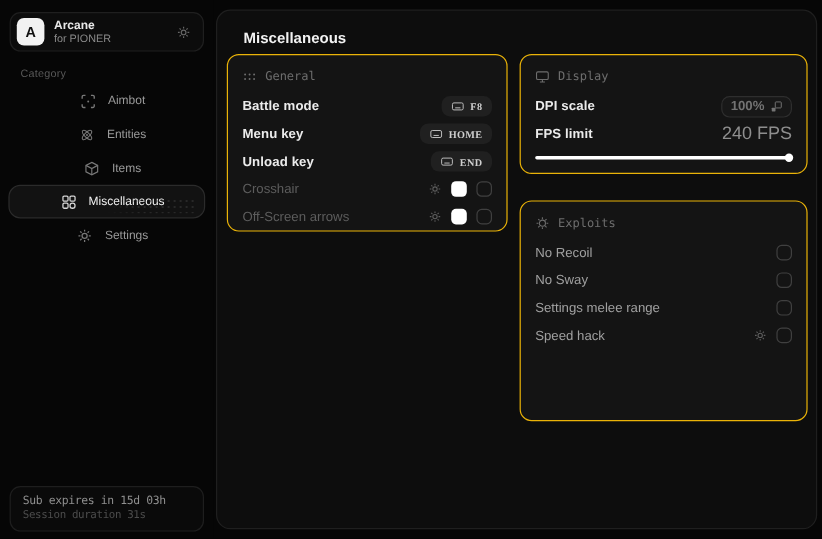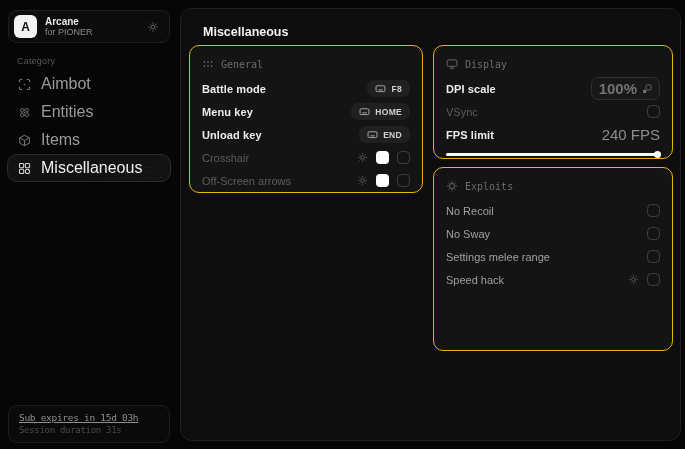--- a/index.html
+++ b/index.html
@@ -17,64 +17,64 @@
           align-items:center; justify-content:center; flex:0 0 auto; }
   .side-header-text { flex:1; line-height:1.15; }
   .app-title { font-size:10px; font-weight:bold; color:#e8e8e8; }
   .app-sub { font-size:9px; color:#8b8b8b; }
   .hdr-gear { color:#666; display:flex; }
 
   .category { position:absolute; left:17px; top:56px; font-size:9px; color:#585858; letter-spacing:.2px; }
 
   .nav { position:absolute; left:7px; top:70px; width:164px; }
   .nav-item { height:28px; display:flex; align-items:center; gap:10px; padding-left:10px;
-              color:#9a9a9a; font-size:16px; border:1px solid transparent; border-radius:10px;
-              position:relative; cursor:default; }
+              color:#9a9a9a; font-size:10px; border:1px solid transparent; border-radius:10px;
+              position:relative; cursor:default;justify-content:center; }
   .nav-item .icon { color:#787878; }
   .nav-item.active { background:#121212; border-color:#2b2b2b; color:#f0f0f0; }
   .nav-item.active .icon { color:#d8d8d8; }
   .dots { position:absolute; right:8px; bottom:3px; width:74px; height:13px; opacity:.55;
           background-image:radial-gradient(#3a3a3a .9px, transparent 1px);
           background-size:5px 5px;
           -webkit-mask-image:linear-gradient(to left,#000 60%,transparent);
           mask-image:linear-gradient(to left,#000 60%,transparent); }
 
   .side-footer { position:absolute; left:8px; top:405px; width:162px; height:38px;
                  border:1px solid #1e1e1e; border-radius:9px; background:#0a0a0a;
                  padding:6px 10px 0; font-family:"DejaVu Sans Mono", monospace; }
-  .foot-l1 { font-size:9.5px; color:#8f8f8f; letter-spacing:-.3px;text-decoration:underline; }
+  .foot-l1 { font-size:9.5px; color:#8f8f8f; letter-spacing:-.3px; }
   .foot-l2 { font-size:9px; color:#4c4c4c; margin-top:2px; letter-spacing:-.3px; }
 
   
   .panel { position:absolute; left:180px; top:8px; width:501px; height:433px;
            background:#0d0d0d; border:1px solid #1f1f1f; border-radius:12px; }
   .page-title { position:absolute; left:22px; top:16px; font-size:12.5px; font-weight:bold; color:#f2f2f2; }
 
   .card { position:absolute; background:#141414; border:1px solid #eab308; border-radius:10px;
           padding:8px 12px; }
   .card-general  { left:8px;   top:36px;  width:234px; height:148px; }
-  .card-display  { left:252px; top:36px;  width:240px; height:114px; }
+  .card-display  { left:252px; top:36px;  width:240px; height:100px; }
   .card-exploits { left:252px; top:158px; width:240px; height:184px; }
 
   .card-head { display:flex; align-items:center; gap:7px; height:20px; margin-bottom:3px;
                color:#6d6d6d; font-family:"DejaVu Sans Mono", monospace; font-size:10px; }
   .row { display:flex; align-items:center; justify-content:space-between; height:23px; }
   .row-label { font-size:11px; }
   .bright { color:#ececec; font-weight:600; letter-spacing:.1px; }
   .dim { color:#5d5d5d; }
   .mid { color:#a0a0a0; }
 
   .keychip { display:inline-flex; align-items:center; gap:5px; background:#202020;
              border-radius:7px; padding:3px 8px; color:#cfcfcf; font-size:8.5px;
-             font-weight:bold; letter-spacing:.3px; }
+             font-weight:bold; letter-spacing:.3px;font-family:Liberation Serif, serif; }
   .keychip .icon { color:#bdbdbd; }
 
   .dpichip { display:inline-flex; align-items:center; gap:5px; background:#181818;
              border:1px solid #2e2e2e; border-radius:7px; padding:2px 7px;
-             color:#737373; font-size:15px; font-weight:bold; }
+             color:#737373; font-size:11px; font-weight:bold; }
 
   .controls { display:inline-flex; align-items:center; gap:8px; }
   .checkbox { width:13px; height:13px; border:1.5px solid #404040; border-radius:4.5px;
               background:transparent; }
   .swatch { width:13px; height:13px; border-radius:4px; background:#fff; }
   .row-gear { color:#5e5e5e; display:flex; }
 
   .fps-value { font-size:15px; color:#8e8e8e; }
   .slider { position:relative; margin-top:5px; height:7px; }
   .slider-track { position:absolute; left:0; right:0; top:2px; height:3px; background:#2a2a2a; border-radius:2px; }
@@ -145,20 +145,29 @@
             <rect x="1.8" y="1.8" width="5.2" height="5.2" rx="1.2"></rect>
             <rect x="9" y="1.8" width="5.2" height="5.2" rx="1.2"></rect>
             <rect x="1.8" y="9" width="5.2" height="5.2" rx="1.2"></rect>
             <rect x="9" y="9" width="5.2" height="5.2" rx="2.6"></rect>
           </svg>
         </span>
         <span class="nav-label">Miscellaneous</span>
         <span class="dots"></span>
       </div>
 
+      <div class="nav-item">
+        <span class="icon">
+          <svg width="13" height="13" viewBox="0 0 16 16" fill="none" stroke="currentColor" stroke-width="1.3">
+            <circle cx="8" cy="8" r="2.6"></circle>
+            <path d="M8 1.7v2M8 12.3v2M1.7 8h2M12.3 8h2M3.5 3.5l1.4 1.4M11.1 11.1l1.4 1.4M12.5 3.5l-1.4 1.4M4.9 11.1l-1.4 1.4"></path>
+          </svg>
+        </span>
+        <span class="nav-label">Settings</span>
+      </div>
 
     </div>
 
     <div class="side-footer">
       <div class="foot-l1">Sub expires in 15d 03h</div>
       <div class="foot-l2">Session duration 31s</div>
     </div>
 
   </div>
 
@@ -265,24 +274,20 @@
           <span>100%</span>
           <span class="icon">
             <svg width="10" height="10" viewBox="0 0 16 16" fill="none" stroke="currentColor" stroke-width="1.3">
               <rect x="6.5" y="1.5" width="8" height="8" rx="1"></rect>
               <rect x="1.8" y="9.2" width="5" height="5" rx="0.8" fill="currentColor" stroke="none"></rect>
             </svg>
           </span>
         </span>
       </div>
 
-      <div class="row">
-        <span class="row-label dim">VSync</span>
-        <span class="checkbox"></span>
-      </div>
 
       <div class="row">
         <span class="row-label bright">FPS limit</span>
         <span class="fps-value">240 FPS</span>
       </div>
 
       <div class="slider">
         <div class="slider-track"></div>
         <div class="slider-fill" style="width: 100%;">
           <div class="slider-knob"></div>

